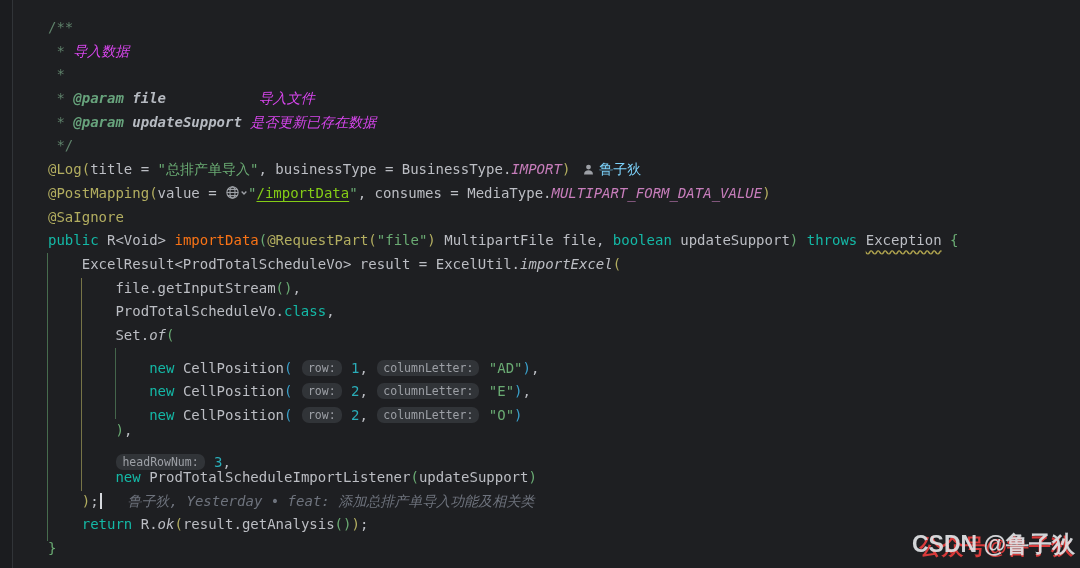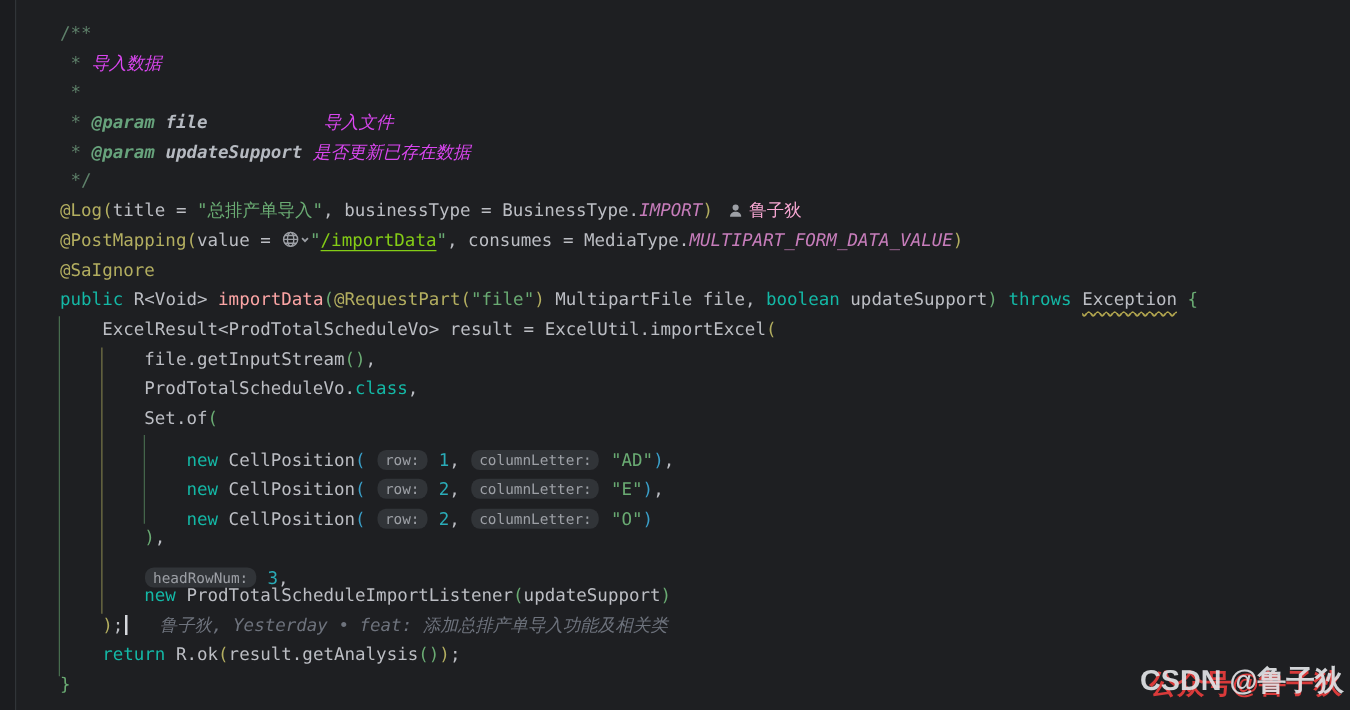--- a/index.html
+++ b/index.html
@@ -9,34 +9,34 @@
                 border-right:1px solid rgba(78,82,87,0.45);}
   .code{position:absolute;left:48px;top:16px;font-size:14px;line-height:23.7px;
         white-space:pre;color:#bcbec4;}
   .line{height:23.7px;}
   
   .tk-txt{color:#bcbec4;}
   .tk-kw{color:#14b8a6;}
   .tk-ann{color:#b3ae60;}
   .tk-str{color:#6aab73;}
   .tk-num{color:#2aacb8;}
-  .tk-mdecl{color:#fca5a5;}
+  .tk-mdecl{color:#f97316;}
   .tk-cst{color:#c77dbb;font-style:italic;text-align:right;}
   .tk-doc{color:#5f826b;}
   .tk-dtag{color:#67a37c;font-style:italic;font-weight:bold;}
   .tk-dpar{color:#b6bac1;font-style:italic;font-weight:bold;}
   .tk-dtxt{color:#d946ef;font-style:italic;}
   .tk-p1{color:#b3ae60;}
   .tk-p2{color:#6aab73;}
   .tk-p3{color:#3a9fc9;}
-  .tk-itl{color:#bcbec4;}
+  .tk-itl{color:#bcbec4;font-style:italic;}
   .tk-url{color:#84cc16;text-decoration:underline;text-underline-offset:3px;}
   .tk-warn{color:#bcbec4;text-decoration:underline wavy #b0a44e;text-underline-offset:4px;}
   .tk-blame{color:#6e737d;font-style:italic;margin-left:26px;}
-  .tk-auth{color:#f9a8d4;}
+  .tk-auth{color:#7dd3fc;}
   .hint{display:inline-block;background:#313438;color:#9da0a6;border-radius:7px;
         padding:0 6px;font-size:11.5px;line-height:16px;vertical-align:1px;margin:12px 1px;}
   .caret{display:inline-block;width:2px;height:16px;background:#d6d8dd;
          vertical-align:-3px;margin-left:1px;}
   .inlay-icon{display:inline-block;vertical-align:-2px;}
   .author-inlay{margin-left:12px;}
   .author-inlay .inlay-icon{margin-right:4px;}
   
   .indent-guide{position:absolute;width:1px;}
   .ig-green1{left:47px;top:253px;height:288px;background:rgba(106,171,115,0.55);}

